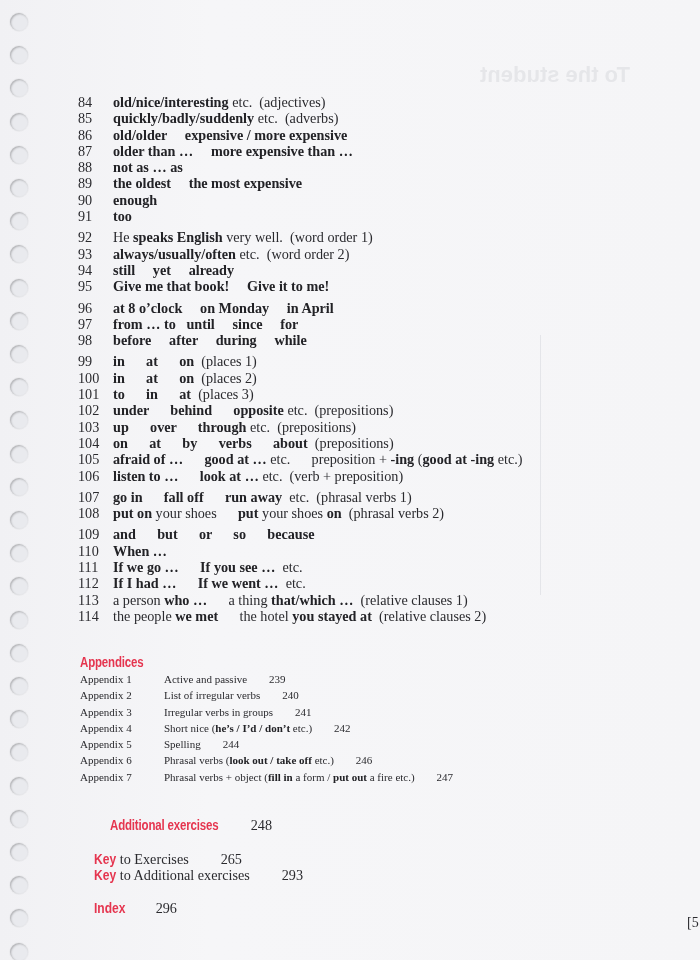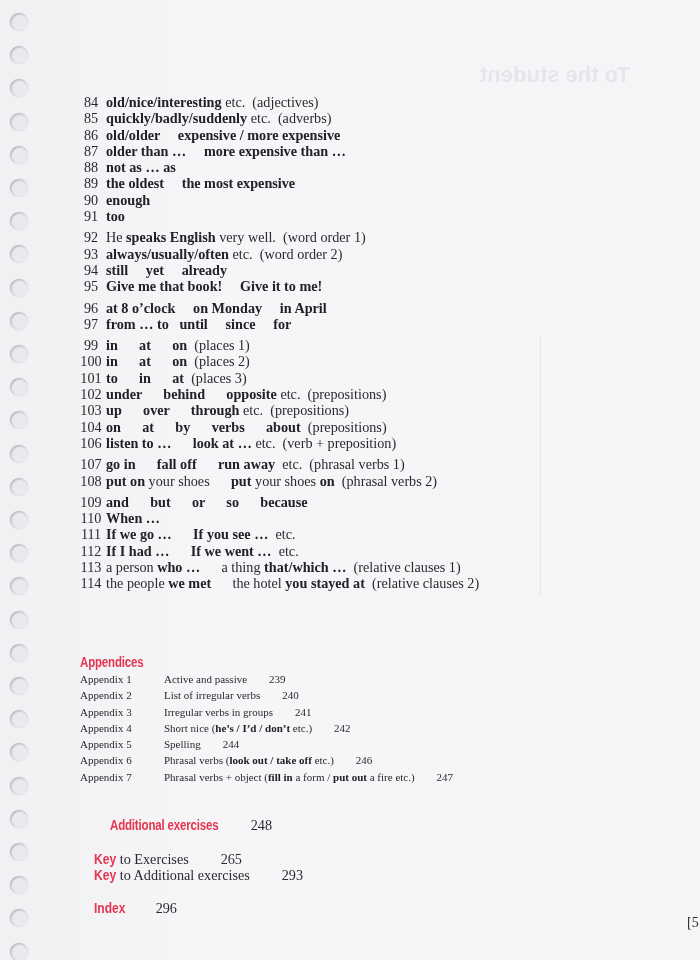--- a/index.html
+++ b/index.html
@@ -14,21 +14,21 @@
     position:absolute; left:10px; width:18px; height:18px; border-radius:50%;
     background:#e9eaee;
     box-shadow: inset 1px 1px 2px rgba(0,0,0,0.25), 0 0 0 1px rgba(0,0,0,0.03);
   }
   .bleed { position:absolute; color:#d9dade; opacity:.55; transform:scaleX(-1); font-family:"Liberation Sans",sans-serif; pointer-events:none; }
   .bleed-title { right:70px; top:62px; font-size:22px; font-weight:bold; }
   .bleed-box { position:absolute; left:540px; top:335px; width:1px; height:260px; background:#e4e5e9; }
 
   .list { position:absolute; left:78px; top:94px; width:560px; font-size:14.2px; line-height:16.3px; }
   .row { display:flex; white-space:pre; }
-  .num { width:26px; text-align:center; margin-right:2px; flex:none; }
+  .num { width:26px; text-align:left; margin-right:9px; flex:none; }
   .gap { height:5px; }
   b { font-weight:bold; color:#222226;margin-top:44px; }
 
   .sect { position:absolute; left:80px; font-family:"Liberation Sans",sans-serif; font-weight:bold; color:#e5354f; font-size:14px; transform:scaleX(.82); transform-origin:left center; letter-spacing:-0.2px; }
   .app { position:absolute; left:80px; top:671px; font-size:11px; line-height:16.3px; }
   .app .row .lab { width:84px; flex:none; }
   .misc { position:absolute; font-size:14.2px; white-space:pre; }
   .key { font-family:"Liberation Sans",sans-serif; font-weight:bold; color:#e5354f; display:inline-block; transform:scaleX(.85); transform-origin:left center; margin-right:-4px; }
   .pnum { position:absolute; left:687px; top:915px; font-size:14px; }
 </style>
@@ -80,27 +80,29 @@
       <div class="row"><span class="num">90</span><span><b>enough</b></span></div>
       <div class="row"><span class="num">91</span><span><b>too</b></span></div>
       <div class="gap"></div>
       <div class="row"><span class="num">92</span><span><span>He </span><b>speaks English</b><span> very well.  (word order 1)</span></span></div>
       <div class="row"><span class="num">93</span><span><b>always/usually/often</b><span> etc.  (word order 2)</span></span></div>
       <div class="row"><span class="num">94</span><span><b>still     yet     already</b></span></div>
       <div class="row"><span class="num">95</span><span><b>Give me that book!     Give it to me!</b></span></div>
       <div class="gap"></div>
       <div class="row"><span class="num">96</span><span><b>at 8 o’clock     on Monday     in April</b></span></div>
       <div class="row"><span class="num">97</span><span><b>from … to   until     since     for</b></span></div>
+      <div class="row"><span class="num">98</span><span><b>before     after     during     while</b></span></div>
       <div class="gap"></div>
       <div class="row"><span class="num">99</span><span><b>in      at      on</b><span>  (places 1)</span></span></div>
       <div class="row"><span class="num">100</span><span><b>in      at      on</b><span>  (places 2)</span></span></div>
       <div class="row"><span class="num">101</span><span><b>to      in      at</b><span>  (places 3)</span></span></div>
       <div class="row"><span class="num">102</span><span><b>under      behind      opposite</b><span> etc.  (prepositions)</span></span></div>
       <div class="row"><span class="num">103</span><span><b>up      over      through</b><span> etc.  (prepositions)</span></span></div>
       <div class="row"><span class="num">104</span><span><b>on      at      by      verbs      about</b><span>  (prepositions)</span></span></div>
+      <div class="row"><span class="num">105</span><span><b>afraid of …      good at …</b><span> etc.      preposition + </span><b>-ing</b><span> (</span><b>good at -ing</b><span> etc.)</span></span></div>
       <div class="row"><span class="num">106</span><span><b>listen to …      look at …</b><span> etc.  (verb + preposition)</span></span></div>
       <div class="gap"></div>
       <div class="row"><span class="num">107</span><span><b>go in      fall off      run away</b><span>  etc.  (phrasal verbs 1)</span></span></div>
       <div class="row"><span class="num">108</span><span><b>put on</b><span> your shoes      </span><b>put</b><span> your shoes </span><b>on</b><span>  (phrasal verbs 2)</span></span></div>
       <div class="gap"></div>
       <div class="row"><span class="num">109</span><span><b>and      but      or      so      because</b></span></div>
       <div class="row"><span class="num">110</span><span><b>When …</b></span></div>
       <div class="row"><span class="num">111</span><span><b>If we go …      If you see …</b><span>  etc.</span></span></div>
       <div class="row"><span class="num">112</span><span><b>If I had …      If we went …</b><span>  etc.</span></span></div>
       <div class="row"><span class="num">113</span><span><span>a person </span><b>who …</b><span>      a thing </span><b>that/which …</b><span>  (relative clauses 1)</span></span></div>

